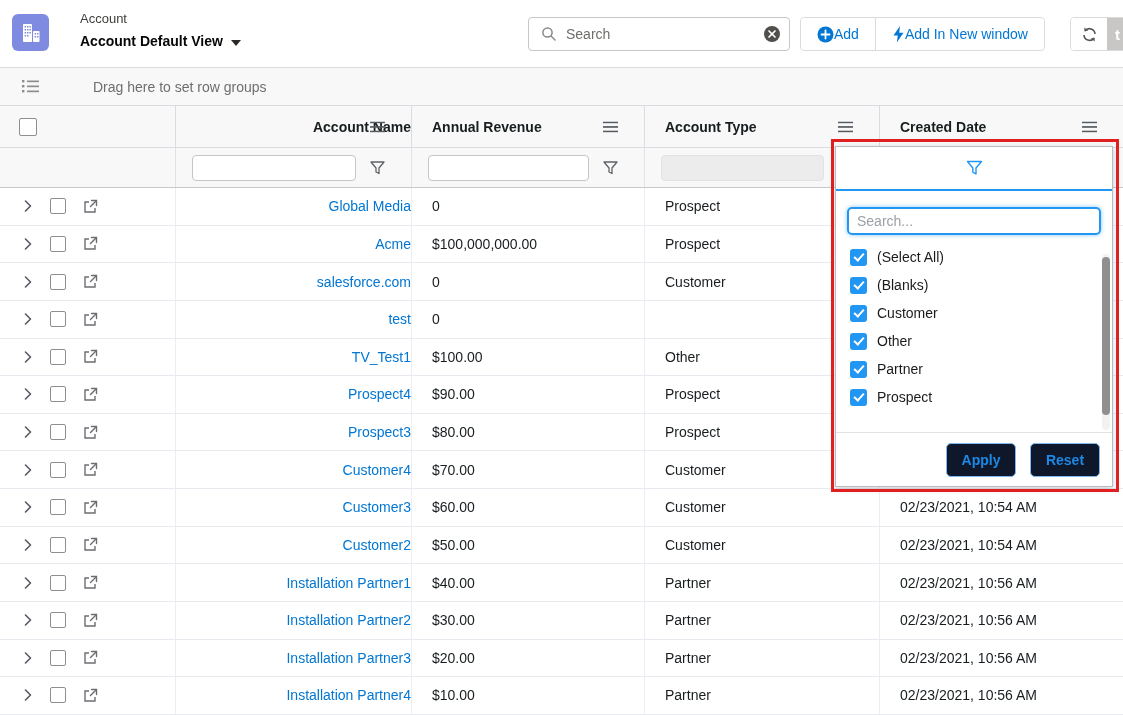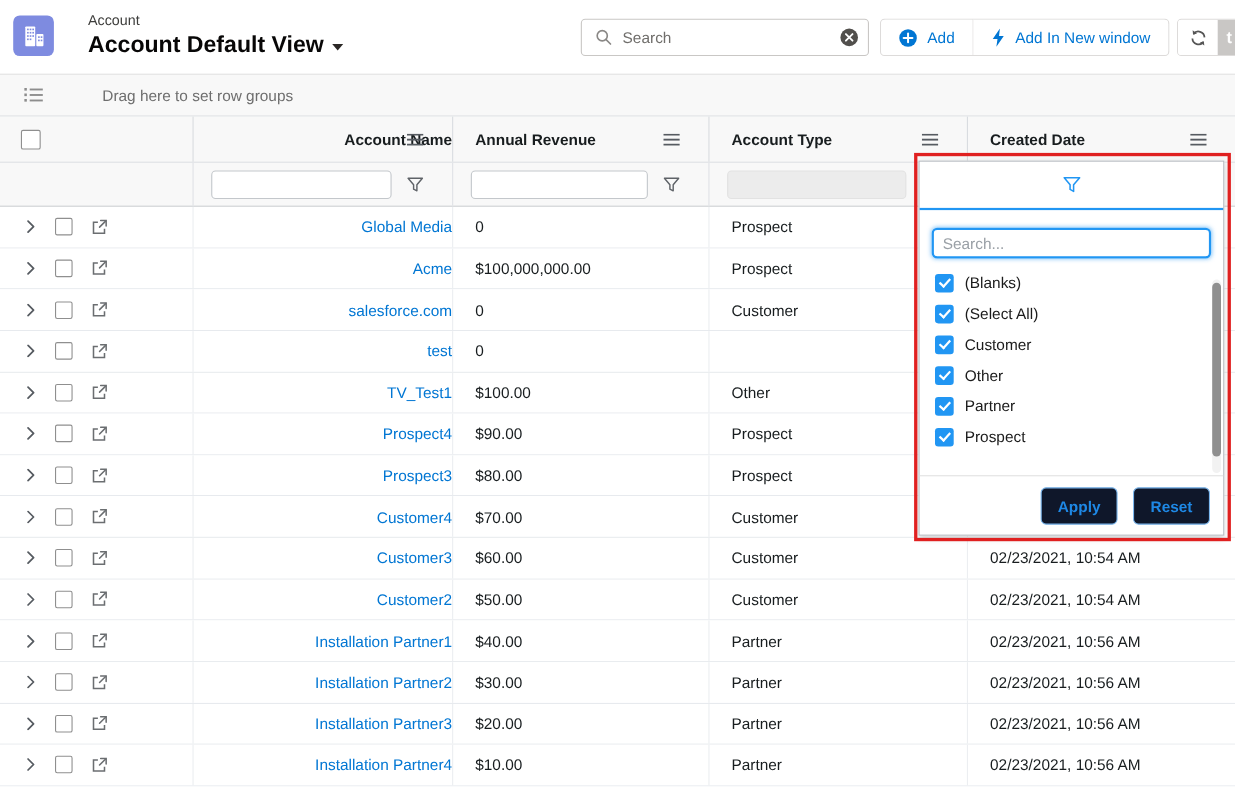--- a/index.html
+++ b/index.html
@@ -15,30 +15,30 @@
   *{box-sizing:border-box;margin:0;padding:0;}
   html,body{width:1123px;height:715px;overflow:hidden;}
   body{font-family:"Liberation Sans","DejaVu Sans",sans-serif;background:#fff;position:relative;color:var(--text-dark);}
 
   
   .app-header{position:absolute;left:0;top:0;width:1123px;height:68px;background:#fff;border-bottom:1px solid #dcdcdc;}
   .obj-icon{position:absolute;left:12px;top:14px;width:37px;height:37px;border-radius:6px;background:var(--icon-purple);display:flex;align-items:center;justify-content:center;}
   .titles{position:absolute;left:80px;top:11px;}
   .obj-label{font-size:13px;color:#3e3e3c;line-height:16px;}
   .view-row{display:flex;align-items:center;margin-top:2px;}
-  .view-title{font-size:21px;font-weight:700;color:#080707;line-height:24px;}
+  .view-title{font-size:14px;font-weight:700;color:#080707;line-height:24px;}
   .caret-down{width:0;height:0;border-left:5px solid transparent;border-right:5px solid transparent;border-top:6px solid #2b2826;margin-left:8px;margin-top:3px;}
 
   .hdr-search{position:absolute;left:528px;top:17px;width:262px;height:34px;border:1px solid #c9c7c5;border-radius:4px;background:#fff;display:flex;align-items:center;padding:0 8px 0 12px;}
   .hdr-search input{border:none;outline:none;flex:1;font-size:14px;color:#444;margin-left:9px;font-family:inherit;background:transparent;}
   .hdr-search input::placeholder{color:#706e6b;}
   .clear-btn{width:18px;height:18px;border:none;background:transparent;cursor:pointer;display:flex;align-items:center;justify-content:center;padding:0;}
 
   .add-group{position:absolute;left:800px;top:17px;height:34px;border:1px solid #dddbda;border-radius:4px;background:#fff;display:flex;}
-  .add-group button{border:none;background:#fff;color:var(--brand-blue);font-size:14px;font-family:inherit;display:flex;align-items:center;gap:9px;padding:0 16px;cursor:pointer;}
+  .add-group button{border:none;background:#fff;color:var(--brand-blue);font-size:14px;font-family:inherit;display:flex;align-items:center;gap:0;padding:0 16px;cursor:pointer;}
   .add-group .seg2{border-left:1px solid #dddbda;border-radius:0 4px 4px 0;}
   .add-group .seg1{border-radius:4px 0 0 4px;}
 
   .util-group{position:absolute;left:1070px;top:17px;height:34px;border:1px solid #dddbda;border-radius:4px;background:#fff;display:flex;overflow:hidden;width:90px;}
   .refresh-btn{width:36px;border:none;background:#fff;display:flex;align-items:center;justify-content:center;cursor:pointer;}
   .partial-btn{flex:1;border:none;background:#c9c7c5;color:#fff;font-size:15px;font-weight:700;text-align:left;padding-left:8px;cursor:pointer;font-family:inherit;}
 
   
   .rowgroup-bar{position:absolute;left:0;top:68px;width:1123px;height:38px;background:var(--hdr-bg);border-bottom:1px solid var(--grid-line-strong);display:flex;align-items:center;gap:36px;}
   .rowgroup-bar .rg-icon{margin-left:22px;}
@@ -590,25 +590,25 @@
     <svg width="17" height="16" viewBox="0 0 17 16">
         <path d="M1.5 1.5h14L10 8v6l-3.2-1.8V8L1.5 1.5z" fill="none" stroke="#2196f3" stroke-width="1.4" stroke-linejoin="round"></path>
       </svg>
   </div>
   <div class="psearch">
     <input type="text" value="" placeholder="Search..." style="">
   </div>
   <div class="plist" id="plist">
       <div class="pitem">
         <span class="pcb"></span>
-        <span class="plabel">(Blanks)</span>
+        <span class="plabel">(Select All)</span>
       </div>
       <div class="pitem">
         <span class="pcb"></span>
-        <span class="plabel">(Select All)</span>
+        <span class="plabel">(Blanks)</span>
       </div>
       <div class="pitem">
         <span class="pcb"></span>
         <span class="plabel">Customer</span>
       </div>
       <div class="pitem">
         <span class="pcb"></span>
         <span class="plabel">Other</span>
       </div>
       <div class="pitem">

